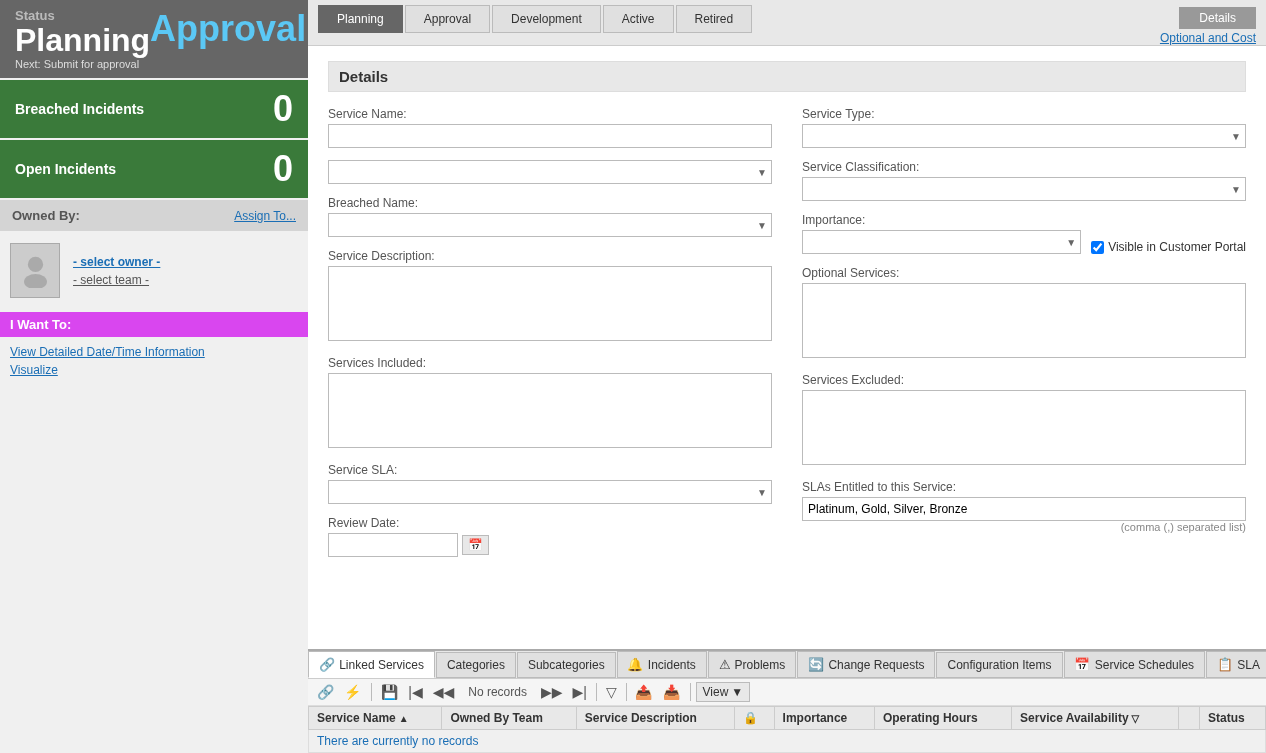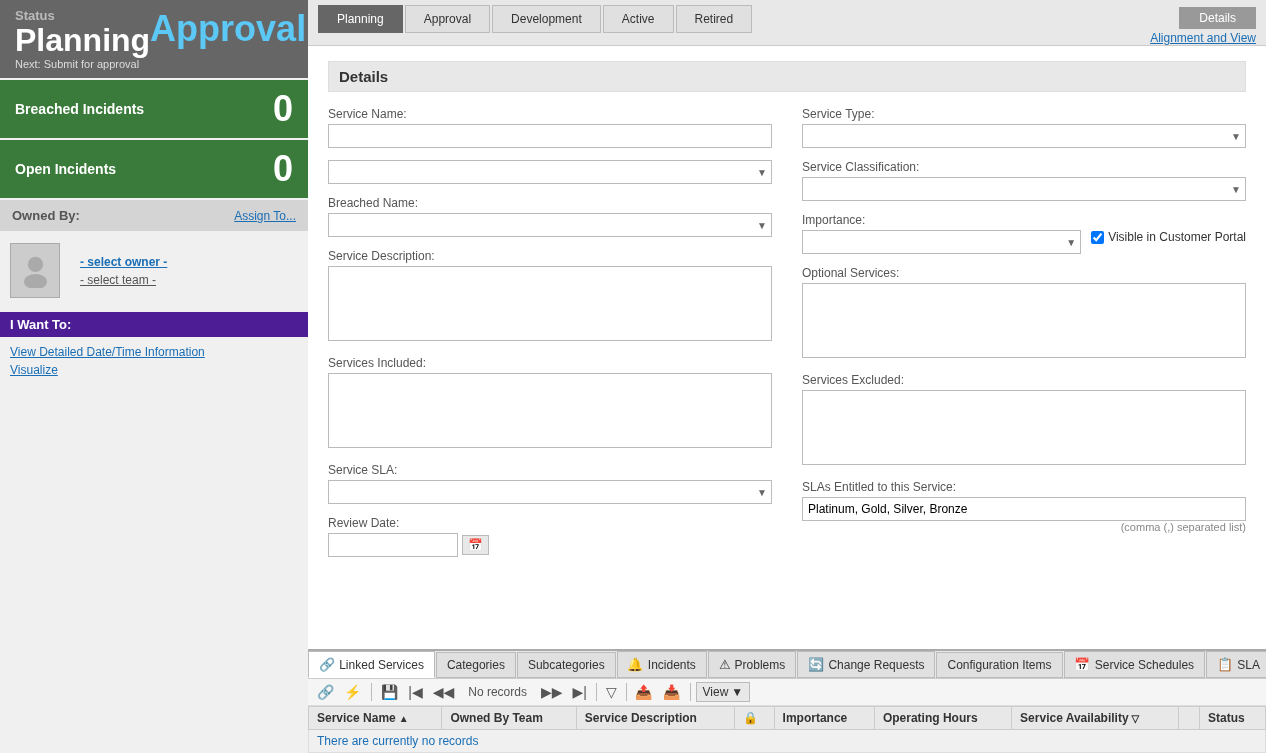--- a/index.html
+++ b/index.html
@@ -11,25 +11,25 @@
 
     
     .left-panel { width: 308px; background: #f0f0f0; flex-shrink: 0; display: flex; flex-direction: column; }
 
     .incident-block { background: #3a7a3a; padding: 8px 15px; display: flex; align-items: center; justify-content: space-between; margin-top: 2px; }
 
     .open-incident-block { background: #3a7a3a; padding: 8px 15px; display: flex; align-items: center; justify-content: space-between; margin-top: 2px; }
 
     .owned-by-block { padding: 8px 12px; background: #d4d4d4; margin-top: 2px; display: flex; align-items: center; justify-content: space-between; }
 
-    .owner-area { background: #f0f0f0; padding: 10px; display: flex; align-items: center; gap: 20px; margin-top: 2px; }
+    .owner-area { background: #f0f0f0; padding: 10px; display: flex; align-items: center; gap: 13px; margin-top: 2px; }
     .avatar { width: 50px; height: 55px; background: #ccc; border: 1px solid #aaa; display: flex; align-items: center; justify-content: center; flex-shrink: 0; }
     .avatar svg { width: 35px; height: 35px; fill: #888; }
 
-    .i-want-block { background: #4c1d95; padding: 5px 10px; margin-top: 4px; }
+    .i-want-block { background: #d946ef; padding: 5px 10px; margin-top: 4px; }
 
     .action-links { background: #f0f0f0; padding: 8px 10px; }
     .action-links a { display: block; color: #1a6eb5; text-decoration: underline; font-size: 12px; margin-bottom: 4px; cursor: pointer; }
 
     
     .right-panel { flex: 1; background: white; display: flex; flex-direction: column; overflow: hidden; }
 
     
     .top-bar { display: flex; justify-content: space-between; align-items: flex-start; padding: 5px 10px 0; background: #e8e8e8; border-bottom: 1px solid #ccc; }
     .tabs { display: flex; gap: 0; }
@@ -46,21 +46,21 @@
 
     .form-grid { display: grid; grid-template-columns: 1fr 1fr; gap: 0 30px; }
     .form-group { margin-bottom: 12px; }
     .form-label { font-size: 12px; color: #555; margin-bottom: 3px; display: block; }
     .form-input { width: 100%; height: 24px; border: 1px solid #bbb; padding: 2px 5px; font-size: 12px; background: white; }
     .form-select { width: 100%; height: 24px; border: 1px solid #bbb; padding: 2px 2px; font-size: 12px; background: white; appearance: none; -webkit-appearance: none; }
     .select-wrapper { position: relative; }
     .select-wrapper::after { content: '▼'; position: absolute; right: 5px; top: 50%; transform: translateY(-50%); font-size: 10px; color: #666; pointer-events: none; }
     .form-textarea { width: 100%; height: 75px; border: 1px solid #bbb; padding: 4px 5px; font-size: 12px; resize: none; }
 
-    .importance-row { display: flex; align-items: flex-start; gap: 10px; }
+    .importance-row { display: flex; align-items: flex-end; gap: 10px; }
     .importance-row .select-wrapper { flex: 1; }
     .checkbox-label { display: flex; align-items: center; gap: 4px; font-size: 12px; white-space: nowrap; }
 
     .review-date-row { display: flex; align-items: center; gap: 4px; }
     .review-date-input { width: 130px; height: 24px; border: 1px solid #bbb; padding: 2px 5px; font-size: 12px; }
     .cal-icon { background: #e8e8e8; border: 1px solid #bbb; padding: 2px 5px; cursor: pointer; font-size: 12px; }
 
     .comma-note { font-size: 11px; color: #888; text-align: right; }
 
     
@@ -146,21 +146,21 @@
       <div class="top-bar">
         <div class="tabs" id="tabs-container">
             <div class="tab active-tab">Planning</div>
             <div class="tab">Approval</div>
             <div class="tab">Development</div>
             <div class="tab">Active</div>
             <div class="tab">Retired</div>
           </div>
         <div class="top-right-links">
           <span class="details-btn">Details</span>
-          <a class="align-link">Alignment and View</a>
+          <a class="align-link">Optional and Cost</a>
         </div>
       </div>
 
       <div class="details-section">
         <div class="details-header">Details</div>
 
         <div class="form-grid">
 
           <div>
             <div class="form-group">

